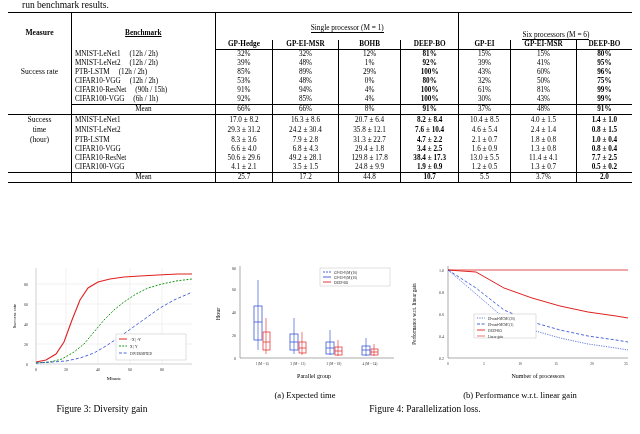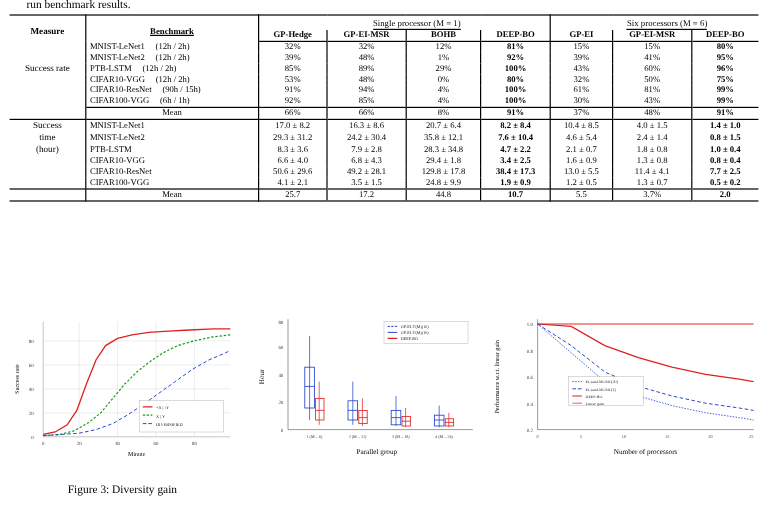--- a/index.html
+++ b/index.html
@@ -64,21 +64,21 @@
 
   <table class="results">
     <tbody>
 
       <tr class="hline-top">
         <td rowspan="2" class="measure vr" style="font-weight:bold;padding-top:4px;">Measure</td>
         <td rowspan="2" class="vr" style="text-align:center;font-weight:bold;padding-top:4px;text-decoration:underline;">Benchmark</td>
         <td colspan="4" class="vr" style="text-align:center;padding-top:2px;">
           <span class="underline-span">Single processor (M = 1)</span>
         </td>
-        <td colspan="3" style="text-align:center;padding-top:1px;">
+        <td colspan="3" style="text-align:center;padding-top:17px;">
           <span class="underline-span">Six processors (M = 6)</span>
         </td>
       </tr>
       <tr class="hline-bot">
         <td class="num vl" style="font-weight:bold;">GP-Hedge</td>
         <td class="num vl" style="font-weight:bold;">GP-EI-MSR</td>
         <td class="num vl" style="font-weight:bold;">BOHB</td>
         <td class="num vl vr" style="font-weight:bold;">DEEP-BO</td>
         <td class="num" style="font-weight:bold;">GP-EI</td>
         <td class="num vl" style="font-weight:bold;">GP-EI-MSR</td>
@@ -179,21 +179,21 @@
         <td class="num vl vr b">7.6 ± 10.4</td>
         <td class="num">4.6 ± 5.4</td>
         <td class="num vl">2.4 ± 1.4</td>
         <td class="num vl b">0.8 ± 1.5</td>
       </tr>
       <tr>
         <td class="measure vr">(hour)</td>
         <td class="bench vr"><span>PTB-LSTM</span></td>
         <td class="num vl">8.3 ± 3.6</td>
         <td class="num vl">7.9 ± 2.8</td>
-        <td class="num vl">28.3 ± 34.8</td>
+        <td class="num vl">31.3 ± 22.7</td>
         <td class="num vl vr b">4.7 ± 2.2</td>
         <td class="num">2.1 ± 0.7</td>
         <td class="num vl">1.8 ± 0.8</td>
         <td class="num vl b">1.0 ± 0.4</td>
       </tr>
       <tr>
         <td class="measure vr"></td>
         <td class="bench vr"><span>CIFAR10-VGG</span></td>
         <td class="num vl">6.6 ± 4.0</td>
         <td class="num vl">6.8 ± 4.3</td>
@@ -393,15 +393,18 @@
         <line x1="71" y1="66" x2="79" y2="66" stroke="#2040d0" stroke-width="0.8" stroke-dasharray="3,1.6"></line>
         <text x="82" y="67.5" font-size="3.3" fill="#222" font-family="Liberation Serif, serif">EI-rand-MCMC(1)</text>
         <line x1="71" y1="72" x2="79" y2="72" stroke="#e02020" stroke-width="0.9"></line>
         <text x="82" y="73.5" font-size="3.3" fill="#222" font-family="Liberation Serif, serif">DEEP-BO</text>
         <line x1="71" y1="78" x2="79" y2="78" stroke="#e02020" stroke-width="0.6"></line>
         <text x="82" y="79.5" font-size="3.3" fill="#222" font-family="Liberation Serif, serif">Linear gain</text>
       </g>
     </svg>
   </div>
 
+  <div class="figcap cap-a">(a) Expected time</div>
+  <div class="figcap cap-b">(b) Performance w.r.t. linear gain</div>
   <div class="figcap cap-f3">Figure 3: Diversity gain</div>
+  <div class="figcap cap-f4">Figure 4: Parallelization loss.</div>
 
 </div>
 
 </body></html>

